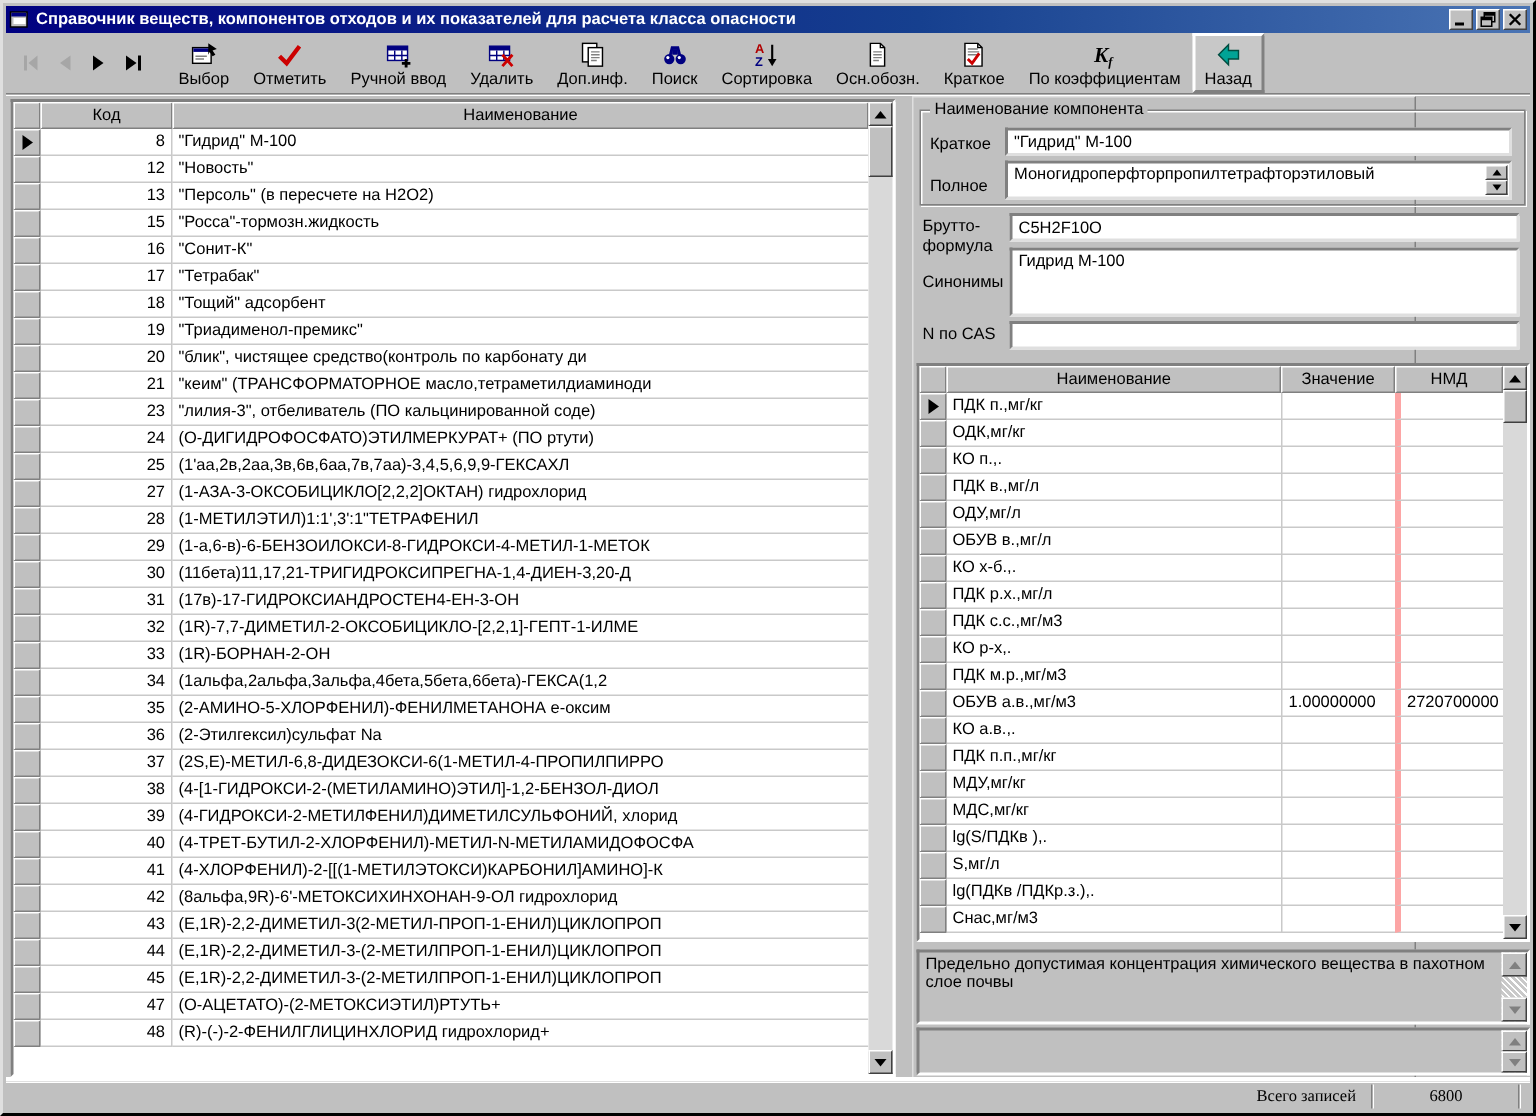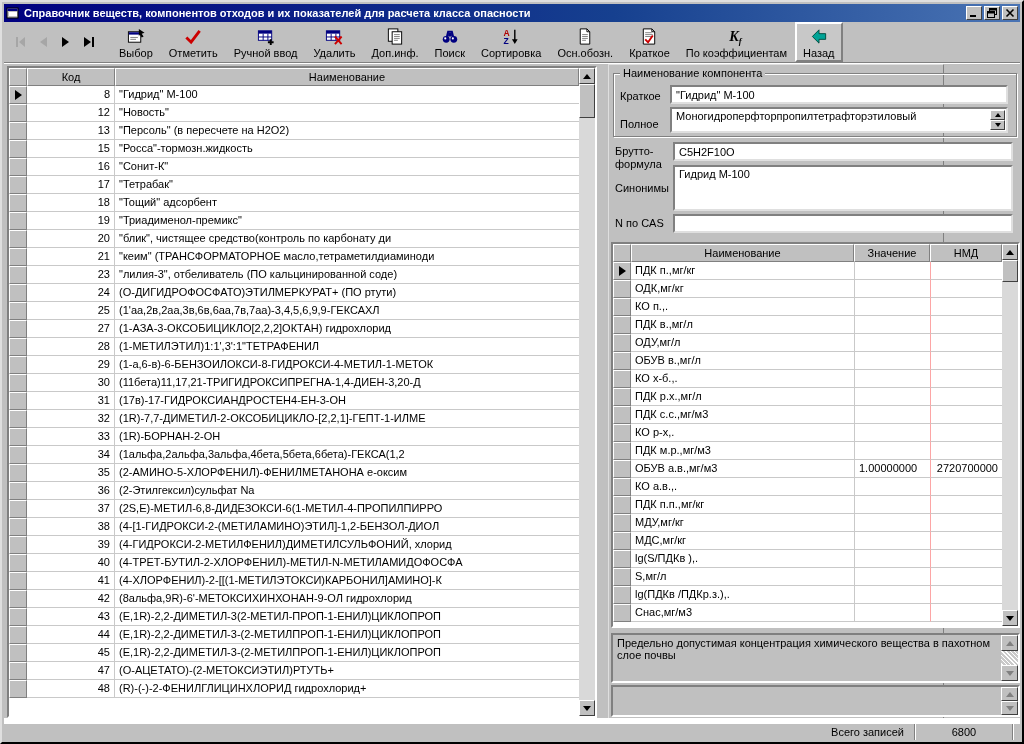--- a/index.html
+++ b/index.html
@@ -50,21 +50,21 @@
               border-left:7px solid #000; }
   .cell { padding:2px 4px 0 4px; white-space:nowrap; overflow:hidden;
           border-bottom:1px solid #c9c9c9; }
   .c-code { width:88px; flex:none; text-align:right; border-right:1px solid #c9c9c9; }
   .c-name { flex:1; }
   .h-sel { width:18px; flex:none; }
   .h-code { width:88px; flex:none; }
   .h-name { flex:1; }
   .p-name { flex:1; }
   .p-val  { width:76px; flex:none; border-left:1px solid #c9c9c9; }
-  .p-nmd  { width:72px; flex:none; border-left:1px solid #fca5a5; text-align:right; }
+  .p-nmd  { width:72px; flex:none; border-left:4px solid #fca5a5; text-align:right; }
   .hp-val { width:76px; flex:none; }
   .hp-nmd { width:72px; flex:none; }
 
   
   .vscroll { width:16px; flex:none; background:#d9d9d9; display:flex; flex-direction:column; }
   .sb-btn { width:16px; height:16px; flex:none; background:#c0c0c0;
             border:1px solid; border-color:#fff #404040 #404040 #fff;
             display:flex; align-items:center; justify-content:center; }
   .sb-thumb { width:16px; flex:none; background:#c0c0c0;
               border:1px solid; border-color:#fff #404040 #404040 #fff; }
@@ -90,22 +90,22 @@
              border:2px solid; border-color:#808080 #fff #fff #808080; }
   .descbox .dtext { flex:1; padding:2px 4px; overflow:hidden; }
   .spin { position:absolute; right:1px; top:1px; bottom:1px; width:15px;
           display:flex; flex-direction:column; }
   .spin .sb-btn { width:15px; height:11px; flex:1; }
   .spin .tri-up { border-left-width:3px; border-right-width:3px; border-bottom-width:4px; }
   .spin .tri-down { border-left-width:3px; border-right-width:3px; border-top-width:4px; }
 
   
   .statusbar { position:absolute; left:2px; right:2px; bottom:2px; height:22px; background:#c0c0c0;
-               border-top:5px solid #ffffff; box-shadow:inset 0 1px 0 #fff;
-               display:flex; align-items:center; }
+               border-top:3px solid #ffffff; box-shadow:inset 0 1px 0 #fff;
+               display:flex; align-items:center;font-family:Liberation Serif, serif; }
   .statusbar .spacer { flex:1; }
   .sb-divider { width:2px; height:16px; border-left:1px solid #808080; border-right:1px solid #fff; }
   .status-label { padding:0 10px; }
   .status-value { width:96px; text-align:center; }
 </style>
 </head>
 <body>
 
 <div class="window">
 

